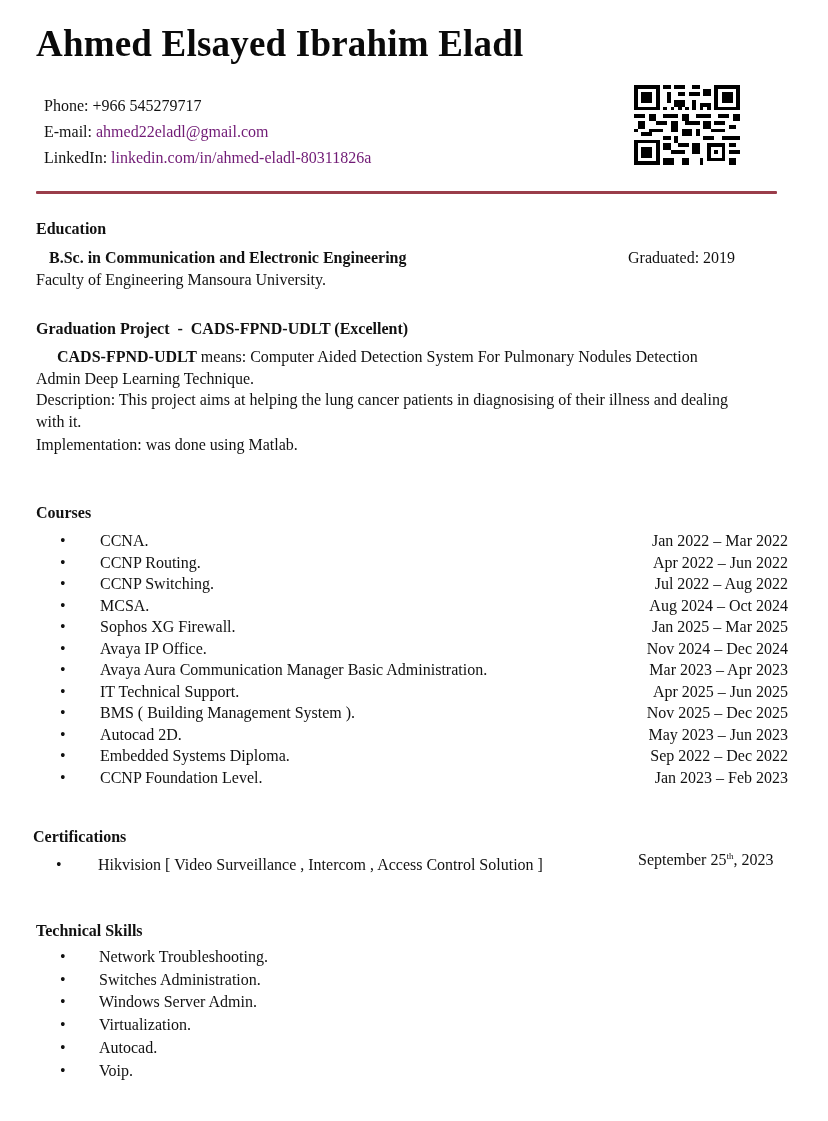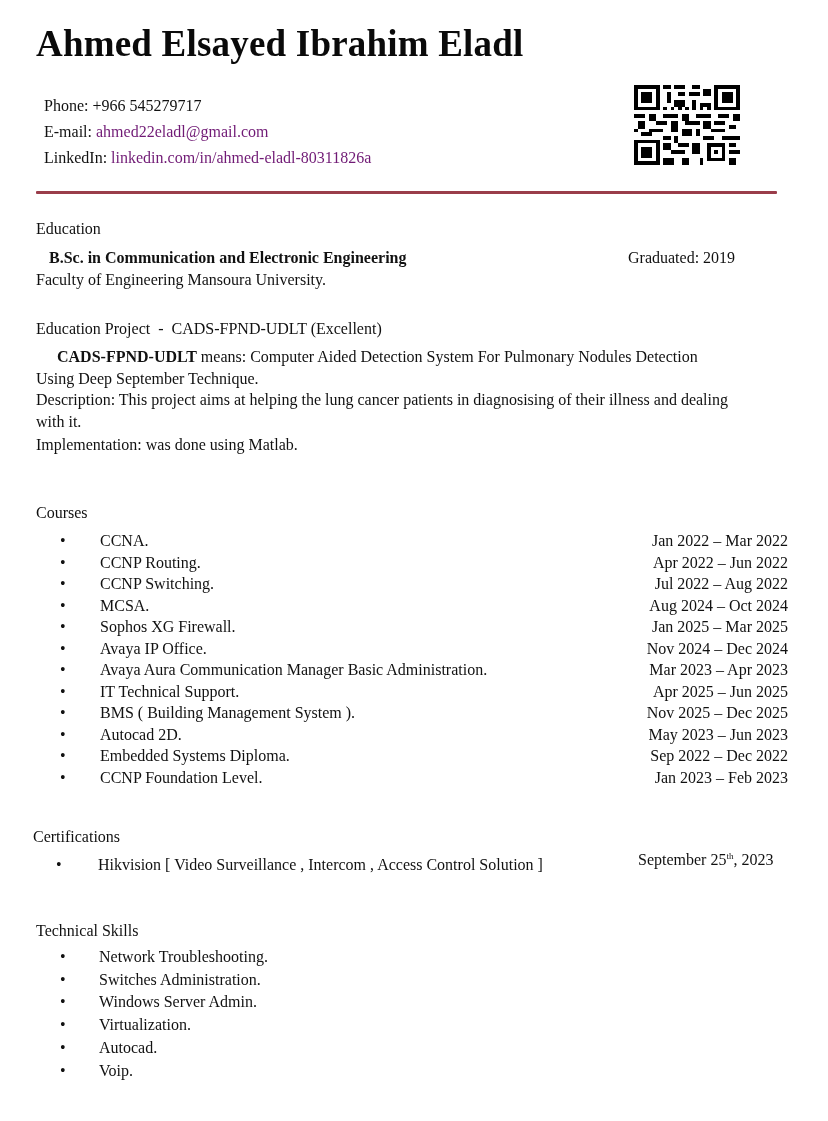--- a/index.html
+++ b/index.html
@@ -10,21 +10,21 @@
   }
   .abs { position: absolute; }
   .name {
     left: 36px; top: 22px; font-size: 37px; font-weight: bold; letter-spacing: 0.2px;
     white-space: nowrap; color: #0a0a0a;
   }
   .contact { left: 44px; font-size: 16px; white-space: nowrap; }
   .contact .link { color: #701a75; }
   .qr { left: 634px; top: 85px; width: 106px; height: 80px; }
   .divider { left: 36px; top: 191px; width: 741px; height: 3px; background: #9a3d4a; border-radius: 1px; }
-  .heading { font-weight: normal; font-size: 16px; white-space: nowrap; }
+  .heading { font-weight: bold; font-size: 16px; white-space: nowrap; }
   .text { font-size: 16px; white-space: nowrap; }
   .bold { font-weight: bold; }
   .date { font-size: 16px; white-space: nowrap; text-align: right; }
   .bullet-row { position: absolute; left: 60px; font-size: 16px; white-space: nowrap; height: 21px; }
   .bullet-row .dot { position: absolute; left: 0; top: 0; width: 10px; }
   .bullet-row .label { position: absolute; left: 28px; top: 0; margin-left: 12px; }
   sup { font-size: 9px; vertical-align: 6px; line-height: 0; }
 </style>
 </head>
 <body>
@@ -117,28 +117,28 @@
 </div>
 
 <div class="abs divider"></div>
 
 <div class="abs heading" style="left:36px; top:220px;">Education</div>
 <div class="abs text bold" style="left:49px; top:249px;">B.Sc. in Communication and Electronic Engineering</div>
 <div class="abs text" style="left:628px; top:249px;">Graduated: 2019</div>
 <div class="abs text" style="left:36px; top:271px;">Faculty of Engineering Mansoura University.</div>
 
 <div class="abs heading" style="left:36px; top:320px;">
-  <span>Education Project</span>
+  <span>Graduation Project</span>
   &nbsp;<span>-</span>&nbsp;
   <span>CADS-FPND-UDLT (Excellent)</span>
 </div>
 <div class="abs text" style="left:57px; top:348px;">
   <span class="bold">CADS-FPND-UDLT</span><span> means: Computer Aided Detection System For Pulmonary Nodules Detection</span>
 </div>
-<div class="abs text" style="left:36px; top:370px;">Using Deep September Technique.</div>
+<div class="abs text" style="left:36px; top:370px;">Admin Deep Learning Technique.</div>
 <div class="abs text" style="left:36px; top:391px;">Description: This project aims at helping the lung cancer patients in diagnosising of their illness and dealing</div>
 <div class="abs text" style="left:36px; top:413px;">with it.</div>
 <div class="abs text" style="left:36px; top:436px;">Implementation: was done using Matlab.</div>
 
 <div class="abs heading" style="left:36px; top:504px;">Courses</div>
 <div id="courses-list">
     <div class="bullet-row" style="top: 532px;">
       <span class="dot">•</span>
       <span class="label">CCNA.</span>
     </div>

